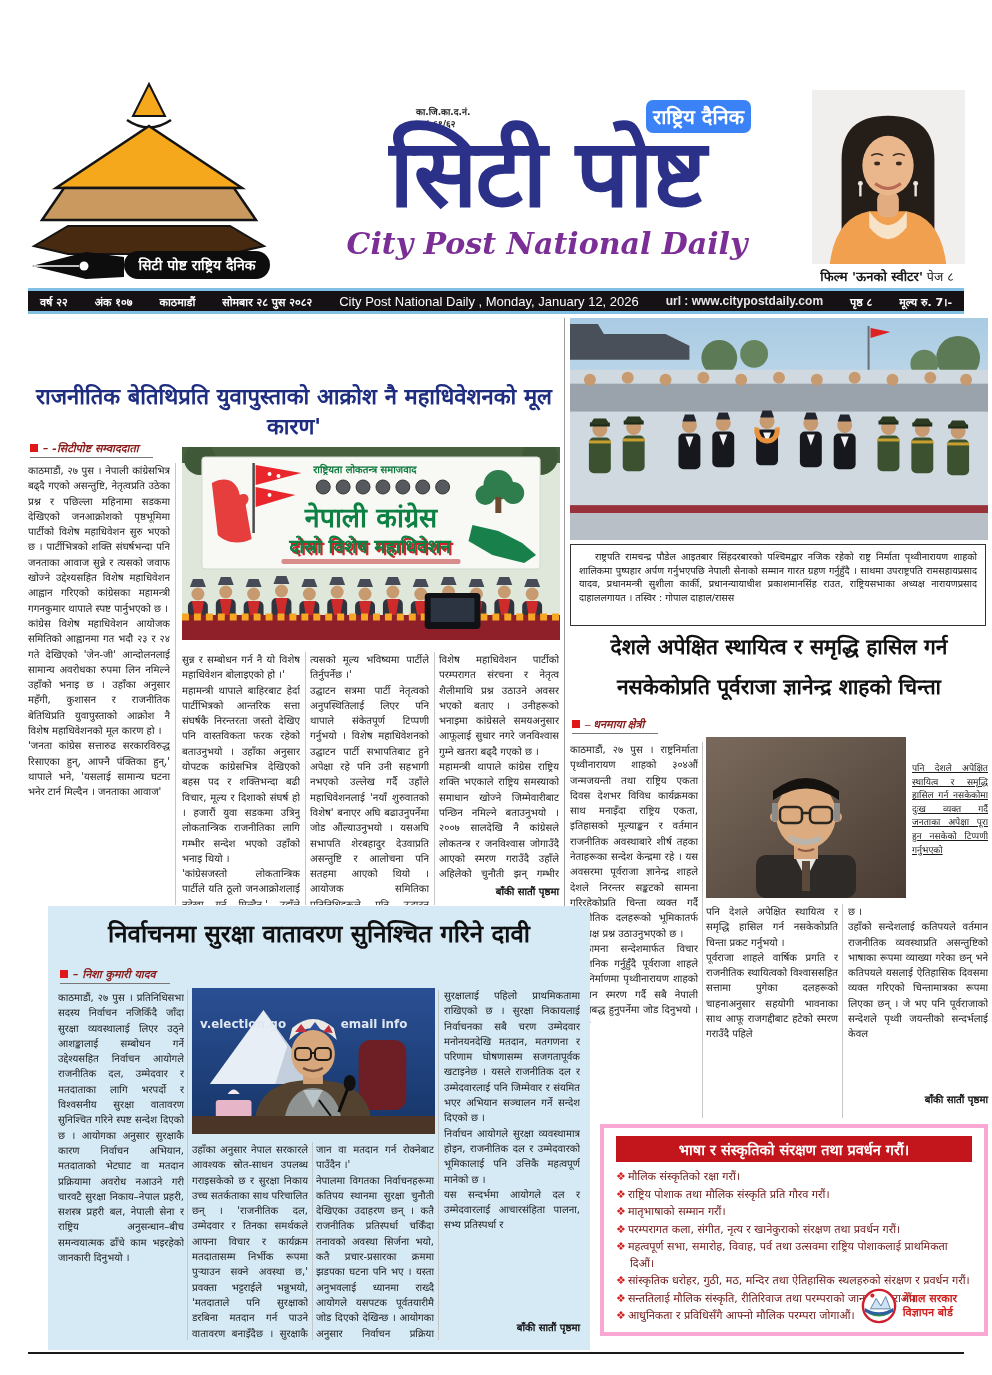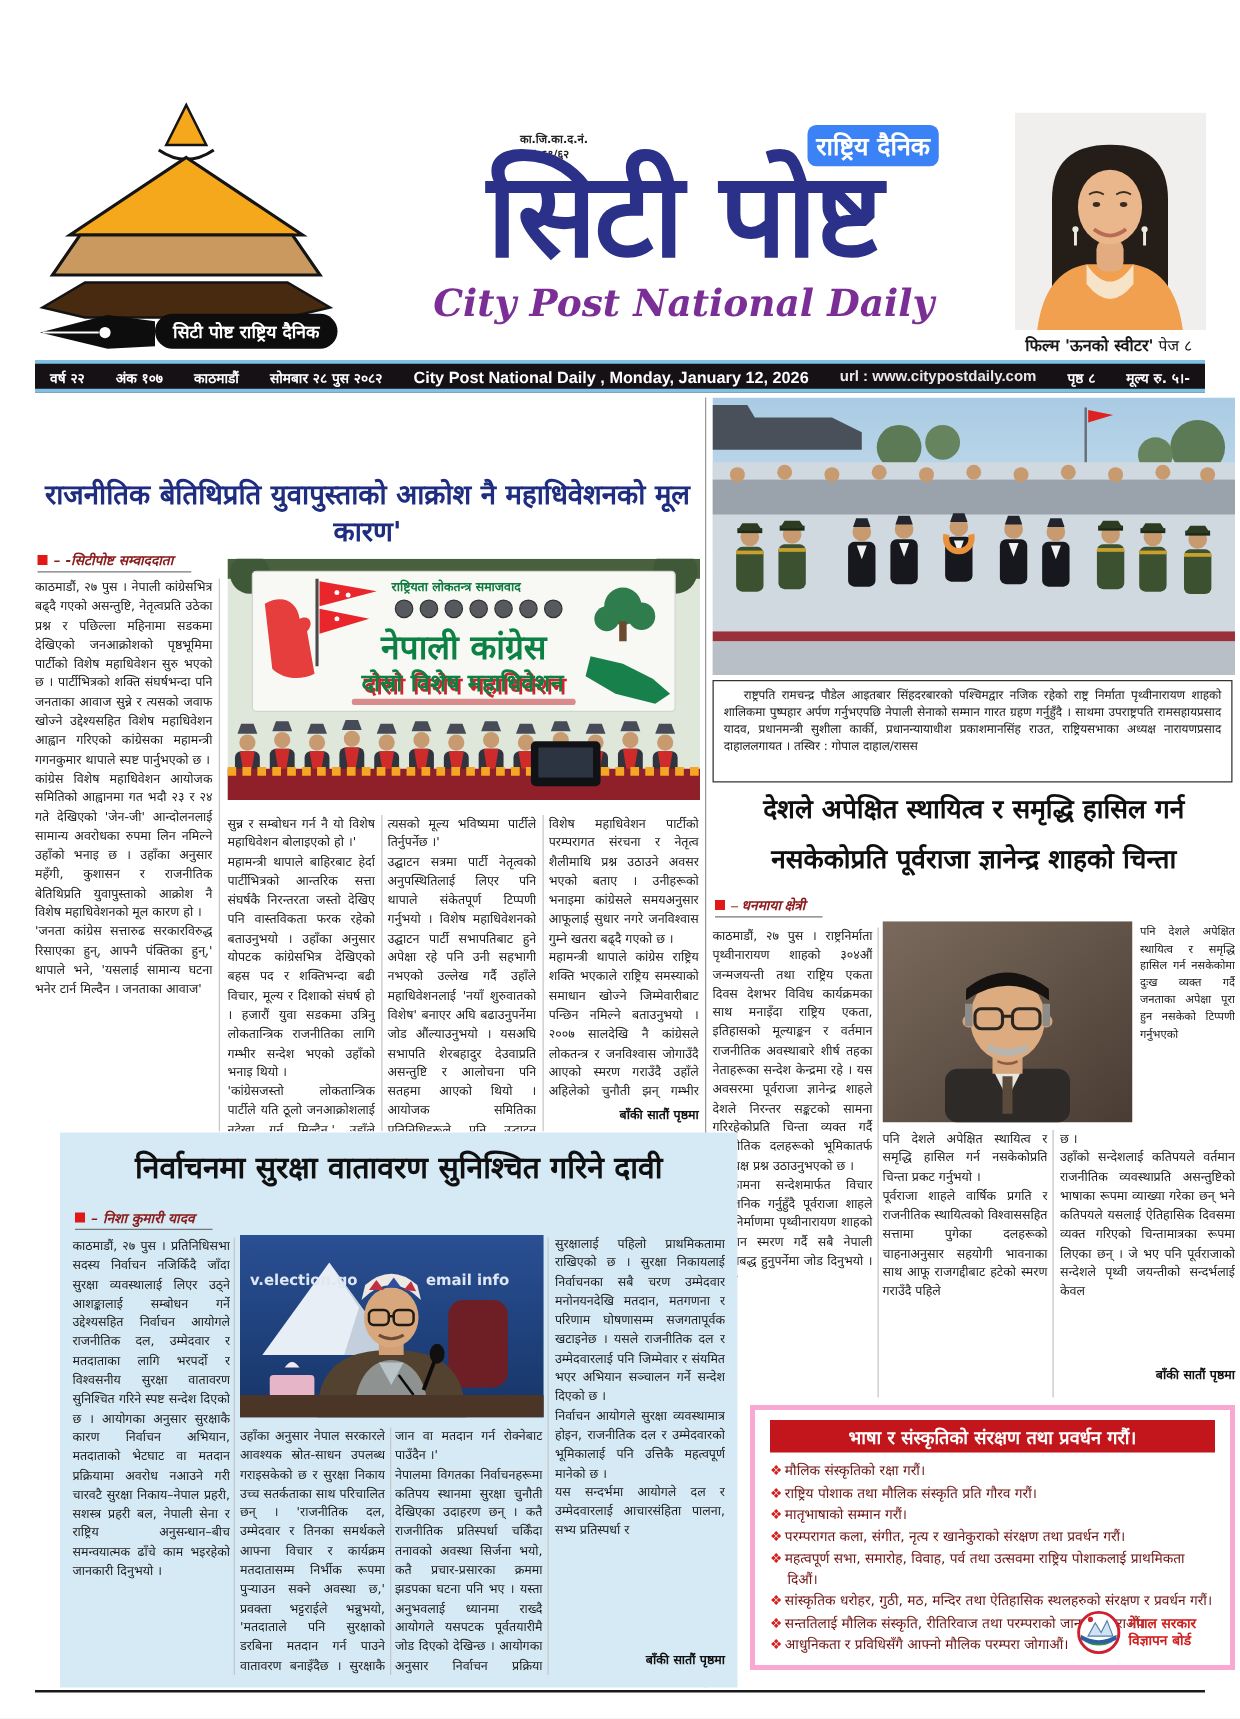--- a/index.html
+++ b/index.html
@@ -14,21 +14,21 @@
   .en-title{font-family:"DejaVu Serif",serif;font-style:italic;font-weight:bold;
             font-size:30px;color:#7b2f96;text-align:center;}
   .regno{font-size:9px;font-weight:bold;line-height:1.35;color:#222;}
   .promo-cap{font-size:12.5px;text-align:center;white-space:nowrap;}
   .promo-cap b{font-size:13px;}
   
   .dateline{box-sizing:border-box;background:#14101 4;background:#151115;color:#fff;
             border-top:3px solid #7fc0e4;border-bottom:3px solid #7fc0e4;
             display:flex;align-items:center;justify-content:space-between;padding:0 12px;}
   .dateline .np{font-size:11px;font-weight:bold;}
-  .dateline .en{font-family:"Liberation Sans",sans-serif;font-weight:bold;font-size:13px;}
+  .dateline .en{font-family:"Liberation Sans",sans-serif;font-weight:normal;font-size:13px;}
   .dateline .url{font-family:"Liberation Sans",sans-serif;font-weight:bold;font-size:12px;color:#e9e9e9;}
   
   .lead-h{font-size:22px;font-weight:bold;color:#1e2d80;text-align:center;line-height:1.35;}
   .black-h{font-size:20px;font-weight:bold;color:#101010;text-align:center;line-height:1.3;}
   .elec-h{font-size:24px;font-weight:bold;color:#101010;text-align:center;}
   .byline{display:flex;align-items:center;gap:5px;font-size:11px;font-weight:bold;
           font-style:italic;color:#8b1c1c;border-bottom:1.5px solid #777;
           width:fit-content;padding:0 14px 2px 0;}
   .bsq{width:8px;height:8px;background:#e01818;display:inline-block;flex:0 0 auto;}
   .body-text{font-size:10px;line-height:15.3px;text-align:justify;white-space:pre-line;
@@ -104,21 +104,21 @@
   </div>
 
   <div class="abs dateline" style="left:28px;top:288px;width:936px;height:26px;">
     <span class="np">वर्ष २२</span>
     <span class="np">अंक १०७</span>
     <span class="np">काठमाडौं</span>
     <span class="np">सोमबार २८ पुस २०८२</span>
     <span class="en">City Post National Daily , Monday, January 12, 2026</span>
     <span class="url">url : www.citypostdaily.com</span>
     <span class="np">पृष्ठ ८</span>
-    <span class="np">मूल्य रु. ५।-</span>
+    <span class="np">मूल्य रु. 7।-</span>
   </div>
 
   <div class="abs lead-h" style="left:28px;top:382px;width:532px;">राजनीतिक बेतिथिप्रति युवापुस्ताको आक्रोश नै महाधिवेशनको मूल कारण'</div>
 
   <div class="abs byline" style="left:30px;top:440px;">
     <span class="bsq"></span>
     <span>–  -सिटीपोष्ट सम्वाददाता</span>
   </div>
 
   <div class="abs body-text" style="left:28px;top:463px;width:142px;height:442px;">काठमाडौं, २७ पुस । नेपाली कांग्रेसभित्र बढ्दै गएको असन्तुष्टि, नेतृत्वप्रति उठेका प्रश्न र पछिल्ला महिनामा सडकमा देखिएको जनआक्रोशको पृष्ठभूमिमा पार्टीको विशेष महाधिवेशन सुरु भएको छ । पार्टीभित्रको शक्ति संघर्षभन्दा पनि जनताका आवाज सुन्ने र त्यसको जवाफ खोज्ने उद्देश्यसहित विशेष महाधिवेशन आह्वान गरिएको कांग्रेसका महामन्त्री गगनकुमार थापाले स्पष्ट पार्नुभएको छ ।
@@ -293,21 +293,21 @@
     <path d="M67,63 Q100,40 133,63 L133,56 Q100,34 67,56 Z" fill="#15120f"></path>
     <rect x="66" y="66" width="6" height="18" fill="#8d8c88"></rect>
       <rect x="128" y="66" width="6" height="18" fill="#8d8c88"></rect>
     <rect x="74" y="70" width="22" height="16" rx="5" fill="none" stroke="#2c2620" stroke-width="2.5"></rect>
     <rect x="104" y="70" width="22" height="16" rx="5" fill="none" stroke="#2c2620" stroke-width="2.5"></rect>
     <line x1="96" y1="76" x2="104" y2="76" stroke="#2c2620" stroke-width="2.5"></line>
     <path d="M84,98 Q100,106 116,98 L116,104 Q100,112 84,104 Z" fill="#b9b4ac"></path>
     <path d="M92,112 Q100,116 108,112" stroke="#8a5a42" stroke-width="2" fill="none"></path>
   </svg>
 
-  <div class="abs body-text body-sm" style="left:912px;top:740px;width:76px;height:158px;">पनि देशले अपेक्षित स्थायित्व र समृद्धि हासिल गर्न नसकेकोमा दुःख व्यक्त गर्दै जनताका अपेक्षा पूरा हुन नसकेको टिप्पणी गर्नुभएको</div>
+  <div class="abs body-text body-sm" style="left:912px;top:762px;width:76px;height:158px;text-decoration:underline;">पनि देशले अपेक्षित स्थायित्व र समृद्धि हासिल गर्न नसकेकोमा दुःख व्यक्त गर्दै जनताका अपेक्षा पूरा हुन नसकेको टिप्पणी गर्नुभएको</div>
 
   <div class="abs body-text" style="left:706px;top:904px;width:132px;height:214px;">पनि देशले अपेक्षित स्थायित्व र समृद्धि हासिल गर्न नसकेकोप्रति चिन्ता प्रकट गर्नुभयो ।
 पूर्वराजा शाहले वार्षिक प्रगति र राजनीतिक स्थायित्वको विश्वाससहित सत्तामा पुगेका दलहरूको चाहनाअनुसार सहयोगी भावनाका साथ आफू राजगद्दीबाट हटेको स्मरण गराउँदै पहिले</div>
   <div class="abs vrule" style="left:842px;top:904px;height:214px;"></div>
   <div class="abs body-text" style="left:848px;top:904px;width:140px;height:186px;">छ ।
 उहाँको सन्देशलाई कतिपयले वर्तमान राजनीतिक व्यवस्थाप्रति असन्तुष्टिको भाषाका रूपमा व्याख्या गरेका छन् भने कतिपयले यसलाई ऐतिहासिक दिवसमा व्यक्त गरिएको चिन्तामात्रका रूपमा लिएका छन् । जे भए पनि पूर्वराजाको सन्देशले पृथ्वी जयन्तीको सन्दर्भलाई केवल</div>
   <div class="abs cont" style="left:848px;top:1092px;width:140px;">बाँकी सातौं पृष्ठमा</div>
 
   <div class="abs elec-section" style="left:20px;top:906px;width:542px;height:444px;">
     <div class="abs elec-h" style="left:0;top:10px;width:100%;">निर्वाचनमा सुरक्षा वातावरण सुनिश्चित गरिने दावी</div>

